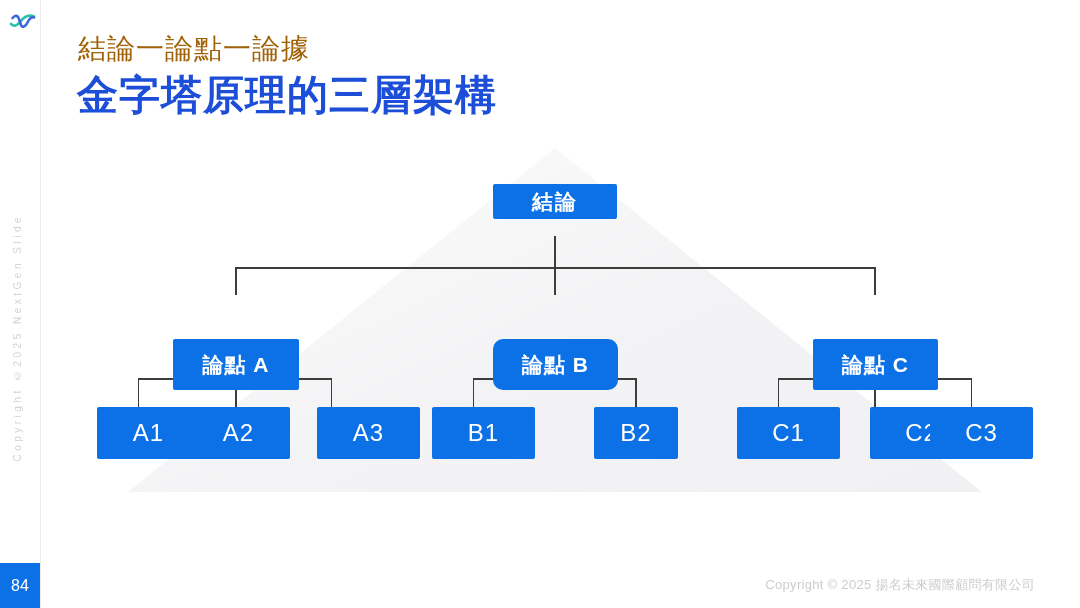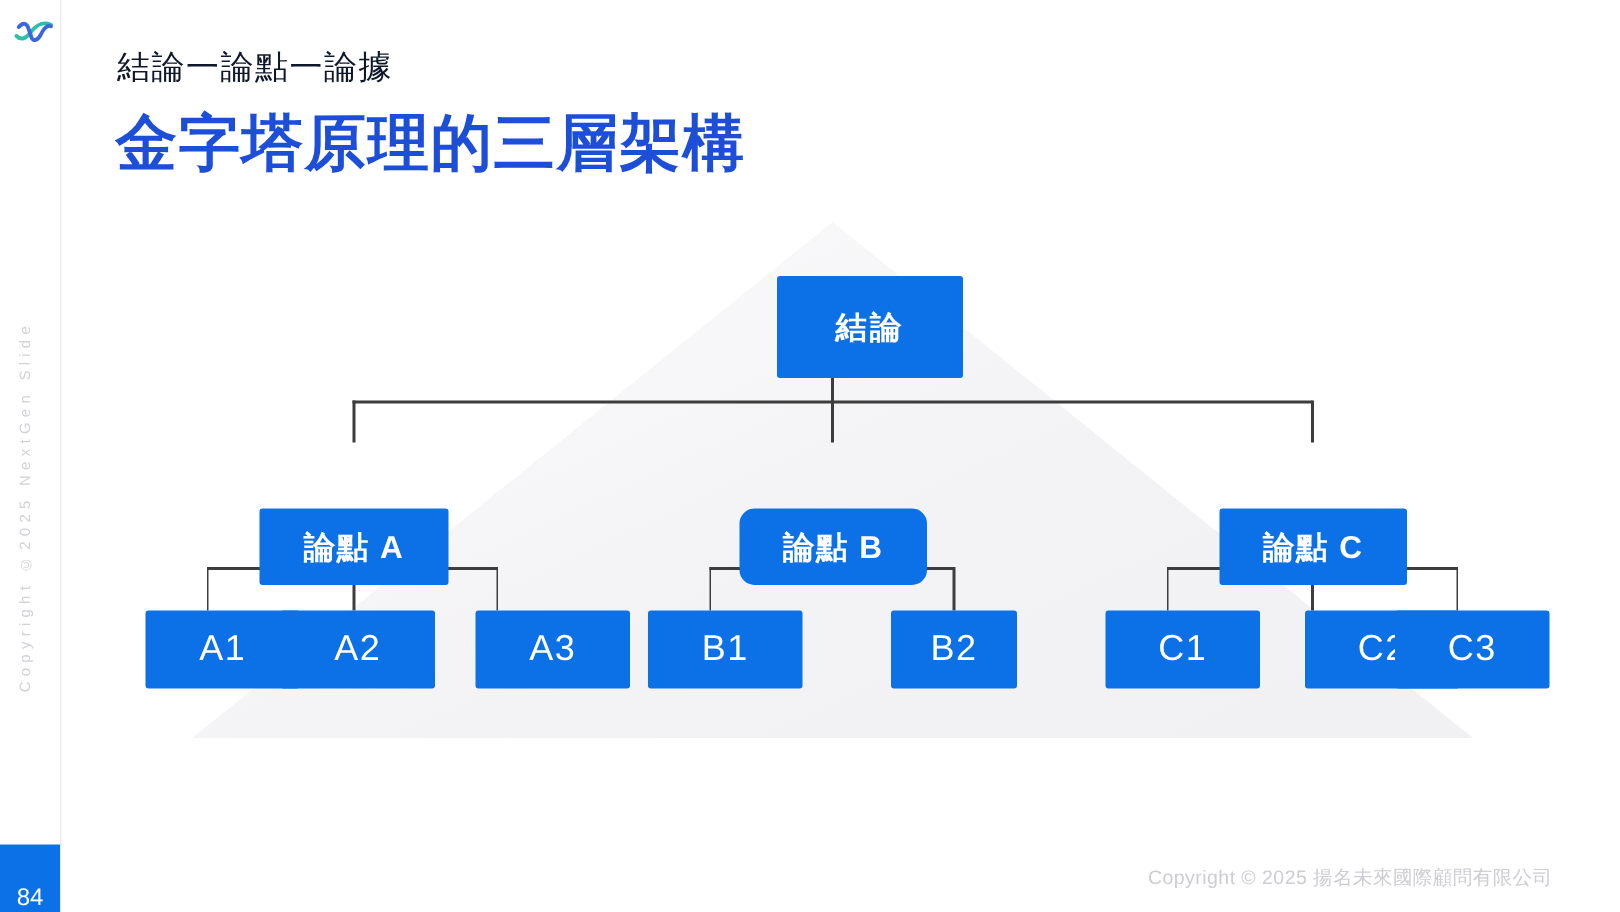--- a/index.html
+++ b/index.html
@@ -13,44 +13,44 @@
   .rail-divider{position:absolute;left:40px;top:0;width:1px;height:608px;background:#ececef;}
   .rail-text{
     position:absolute;left:12px;bottom:146px;
     writing-mode:vertical-rl;transform:rotate(180deg);
     font-size:10px;letter-spacing:3.5px;color:#d2d2d7;white-space:nowrap;
   }
   .logo{position:absolute;left:9px;top:10px;width:28px;height:22px;}
   .page-box{
     position:absolute;left:0;top:563px;width:40px;height:45px;
     background:var(--box-blue);color:#fff;
-    display:flex;align-items:flex-end;justify-content:center;
+    display:flex;align-items:center;justify-content:center;
     font-size:16px;
   }
   
   .subtitle{
     position:absolute;left:78px;top:30px;
-    font-size:22px;color:#0f172a;letter-spacing:1px;
+    font-size:28px;color:#a16207;letter-spacing:1px;
   }
   .title{
     position:absolute;left:77px;top:68px;
     font-size:41px;font-weight:800;color:var(--title-blue);letter-spacing:1px;
   }
   
   .watermark{
     position:absolute;left:128px;top:148px;width:854px;height:344px;
     background:linear-gradient(155deg,#fbfbfc 10%,#f3f3f5 55%,#f1f1f4 100%);
     clip-path:polygon(50% 0,100% 100%,0 100%);
   }
   
   .node{
     position:absolute;background:var(--box-blue);color:#fff;border-radius:2px;
     display:flex;align-items:center;justify-content:center;
   }
-  .node.root{left:493px;top:184px;width:124px;height:68px;font-size:21px;font-weight:700;letter-spacing:2px;margin-left:25px;}
+  .node.root{left:493px;top:184px;width:124px;height:35px;font-size:21px;font-weight:700;letter-spacing:2px;}
   .node.mid{width:125px;height:51px;top:295px;font-size:21px;font-weight:700;letter-spacing:1px;margin-top:44px;}
   .node.mid.a{left:173px;width:126px;}
   .node.mid.b{left:493px;border-radius:10px;}
   .node.mid.c{left:813px;}
   .node.leaf{width:103px;height:52px;top:407px;font-size:24px;font-weight:400;letter-spacing:1px;}
   .leaf.a1{left:97px;}  .leaf.a2{left:187px;text-align:center;} .leaf.a3{left:290px;margin-left:27px;}
   .leaf.b1{left:432px;} .leaf.b2{left:594px;width:84px;}
   .leaf.c1{left:737px;} .leaf.c2{left:870px;} .leaf.c3{left:930px;}
   .line{position:absolute;background:var(--line-color);}
   .vline{width:1.5px;}

